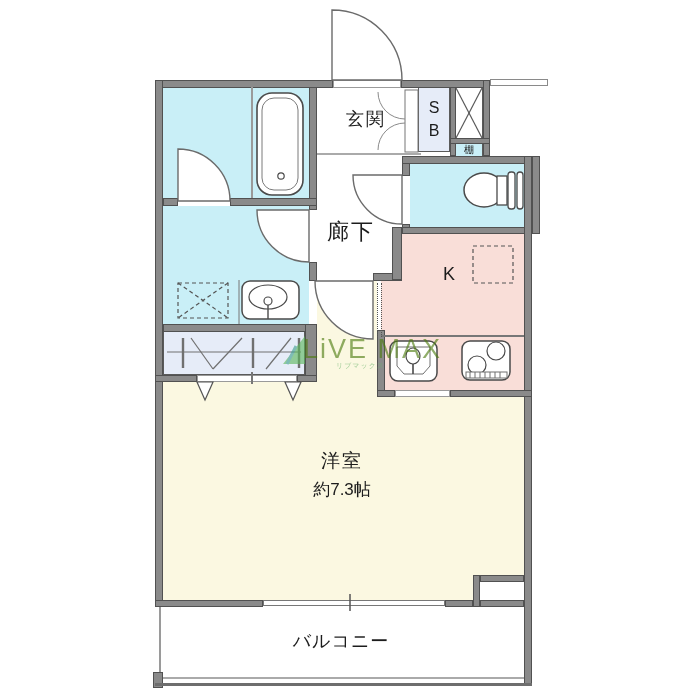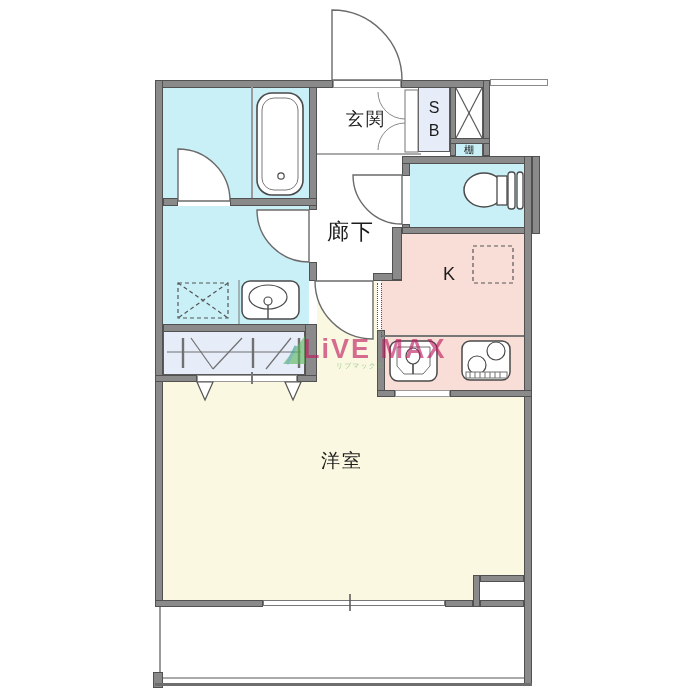--- a/index.html
+++ b/index.html
@@ -170,21 +170,23 @@
       </g>
     </g>
 
     <line x1="350" y1="594" x2="350" y2="611" stroke="#555" stroke-width="1.5"></line>
   </svg>
 
   <div class="label" style="left:336px;top:107px;width:60px;font-size:18px;letter-spacing:2px;">玄関</div>
   <div class="label" style="left:322px;top:217px;width:58px;font-size:22px;letter-spacing:2px;">廊下</div>
   <div class="label" style="left:437px;top:264px;width:24px;font-size:18px;">K</div>
   <div class="label" style="left:292px;top:448px;width:100px;font-size:19px;letter-spacing:2px;">洋室</div>
+  <div class="label" style="left:292px;top:478px;width:100px;font-size:17px;">約7.3帖</div>
+  <div class="label" style="left:267px;top:629px;width:148px;font-size:18px;letter-spacing:1px;">バルコニー</div>
 
   <svg class="wm" width="26" height="32" style="left:281px;top:334px;">
     <path d="M2,30 L24,2 L24,30 Z" fill="#5cb85c"></path>
     <path d="M6,30 L15,12" stroke="#3f9e8f" stroke-width="3" fill="none"></path>
   </svg>
-  <div class="wm label" style="left:303px;top:334px;width:160px;font-size:27px;font-weight:bold;color:#be185d;letter-spacing:2px;text-align:left;">LiVE MAX</div>
+  <div class="wm label" style="left:303px;top:334px;width:160px;font-size:27px;font-weight:normal;color:#4d7c0f;letter-spacing:2px;text-align:left;">LiVE MAX</div>
   <div class="wm label" style="left:336px;top:361px;width:60px;font-size:7px;color:#6db56d;letter-spacing:1px;text-align:left;">リブマックス</div>
 
 </div>
 
 </body></html>

